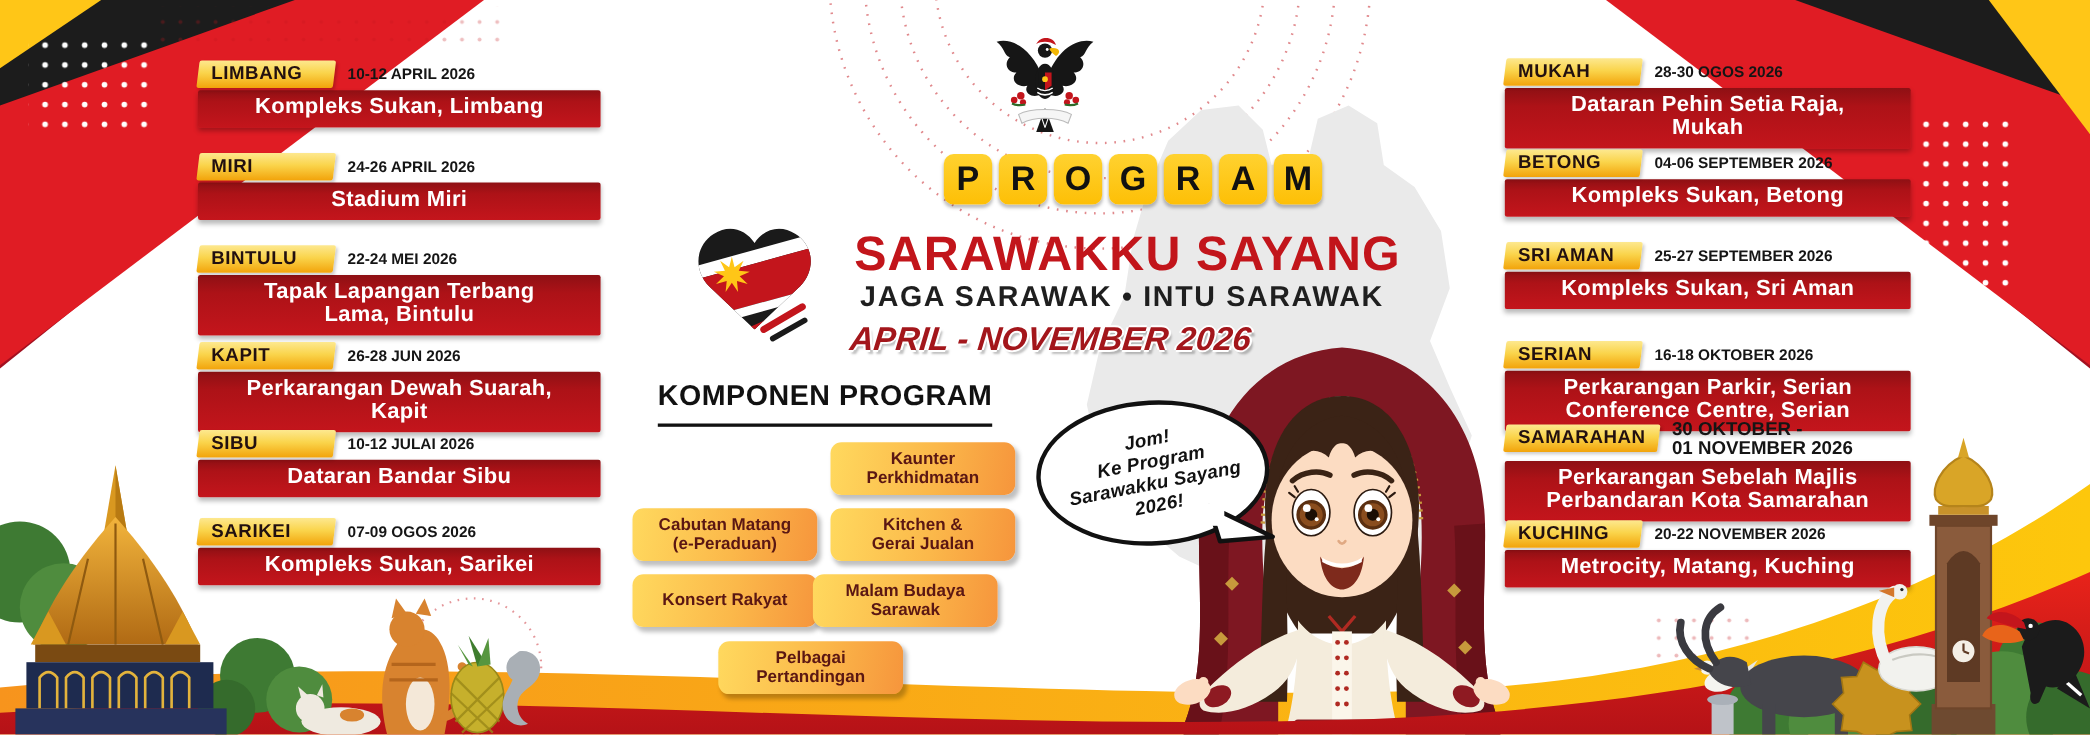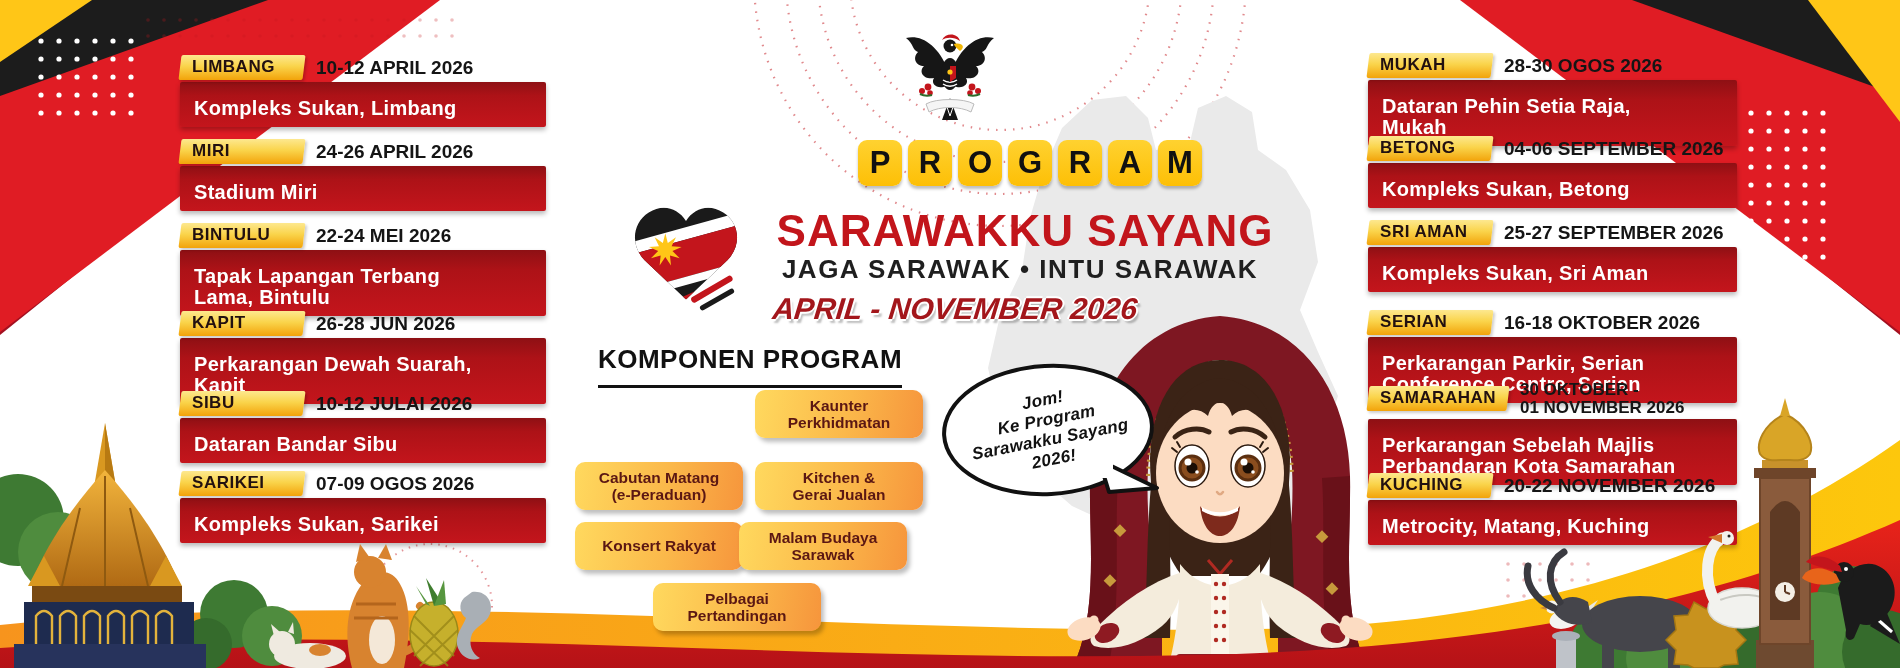--- a/index.html
+++ b/index.html
@@ -38,27 +38,27 @@
 
   
   .events{position:absolute;top:0;height:668px;z-index:2;}
   .event{position:absolute;left:0;width:100%;}
   .ev-head{display:flex;align-items:center;min-height:24px;}
   .ev-tab{background:linear-gradient(180deg,#FDE88F 0%,#FAD44B 45%,#F2A30A 100%);
           transform:skewX(-7deg);border-radius:2px;padding:2px 12px 3px;min-width:100px;
           box-shadow:2px 2px 3px rgba(0,0,0,.2);}
   .ev-tab span{display:inline-block;transform:skewX(7deg);
                font-weight:800;font-size:17px;letter-spacing:.5px;color:#221010;}
-  .ev-date{margin-left:12px;font-weight:800;font-size:19px;color:#151515;
+  .ev-date{margin-left:12px;font-weight:800;font-size:14px;color:#151515;
            white-space:pre-line;line-height:1.05;}
   .ev-date.two-line{font-size:17px;}
   .ev-venue{margin-top:2px;background:linear-gradient(180deg,#8E1014 0%,#AD1217 30%,#C4151C 100%);
             border-radius:2px;color:#fff;font-weight:800;font-size:20px;letter-spacing:.3px;
-            line-height:1.05;padding:16px 14px 8px;white-space:pre-line;
-            box-shadow:0 3px 5px rgba(0,0,0,.28);}
+            line-height:1.05;padding:5px 14px 8px;white-space:pre-line;
+            box-shadow:0 3px 5px rgba(0,0,0,.28);text-align:center;}
 
   
   .bubble{position:absolute;left:942px;top:364px;width:204px;height:124px;z-index:6;
           background:#fff;border:4px solid #111;border-radius:50%;transform:rotate(-3deg);
           display:flex;align-items:center;justify-content:center;}
   .bubble-tail{position:absolute;left:1095px;top:458px;z-index:6;}
   .bubble-text{transform:rotate(-8deg);text-align:center;font-style:italic;font-weight:700;
                font-size:17px;line-height:1.18;color:#111;letter-spacing:.3px;}
 
   .mascot{position:absolute;left:1030px;top:308px;width:380px;height:360px;z-index:3;}
@@ -182,21 +182,21 @@
   </div>
 
   <h1 class="title">SARAWAKKU SAYANG</h1>
   <div class="subtitle">JAGA SARAWAK • INTU SARAWAK</div>
   <div class="daterange">APRIL - NOVEMBER 2026</div>
 
   <div class="komponen-heading">
     <span>KOMPONEN PROGRAM</span>
   </div>
   <div class="komponen-grid" id="komponenGrid">
-      <div class="kbtn" style="left: 190px; top: 4px; white-space: pre-line;">Kaunter
+      <div class="kbtn" style="left: 190px; top: 16px; white-space: pre-line;">Kaunter
 Perkhidmatan</div>
       <div class="kbtn" style="left: 10px; top: 76px; white-space: pre-line;">Cabutan Matang
 (e-Peraduan)</div>
       <div class="kbtn" style="left: 190px; top: 76px; white-space: pre-line;">Kitchen &amp;
 Gerai Jualan</div>
       <div class="kbtn" style="left: 10px; top: 136px; white-space: pre-line;">Konsert Rakyat</div>
       <div class="kbtn" style="left: 174px; top: 136px; white-space: pre-line;">Malam Budaya
 Sarawak</div>
       <div class="kbtn" style="left: 88px; top: 197px; white-space: pre-line;">Pelbagai
 Pertandingan</div>

